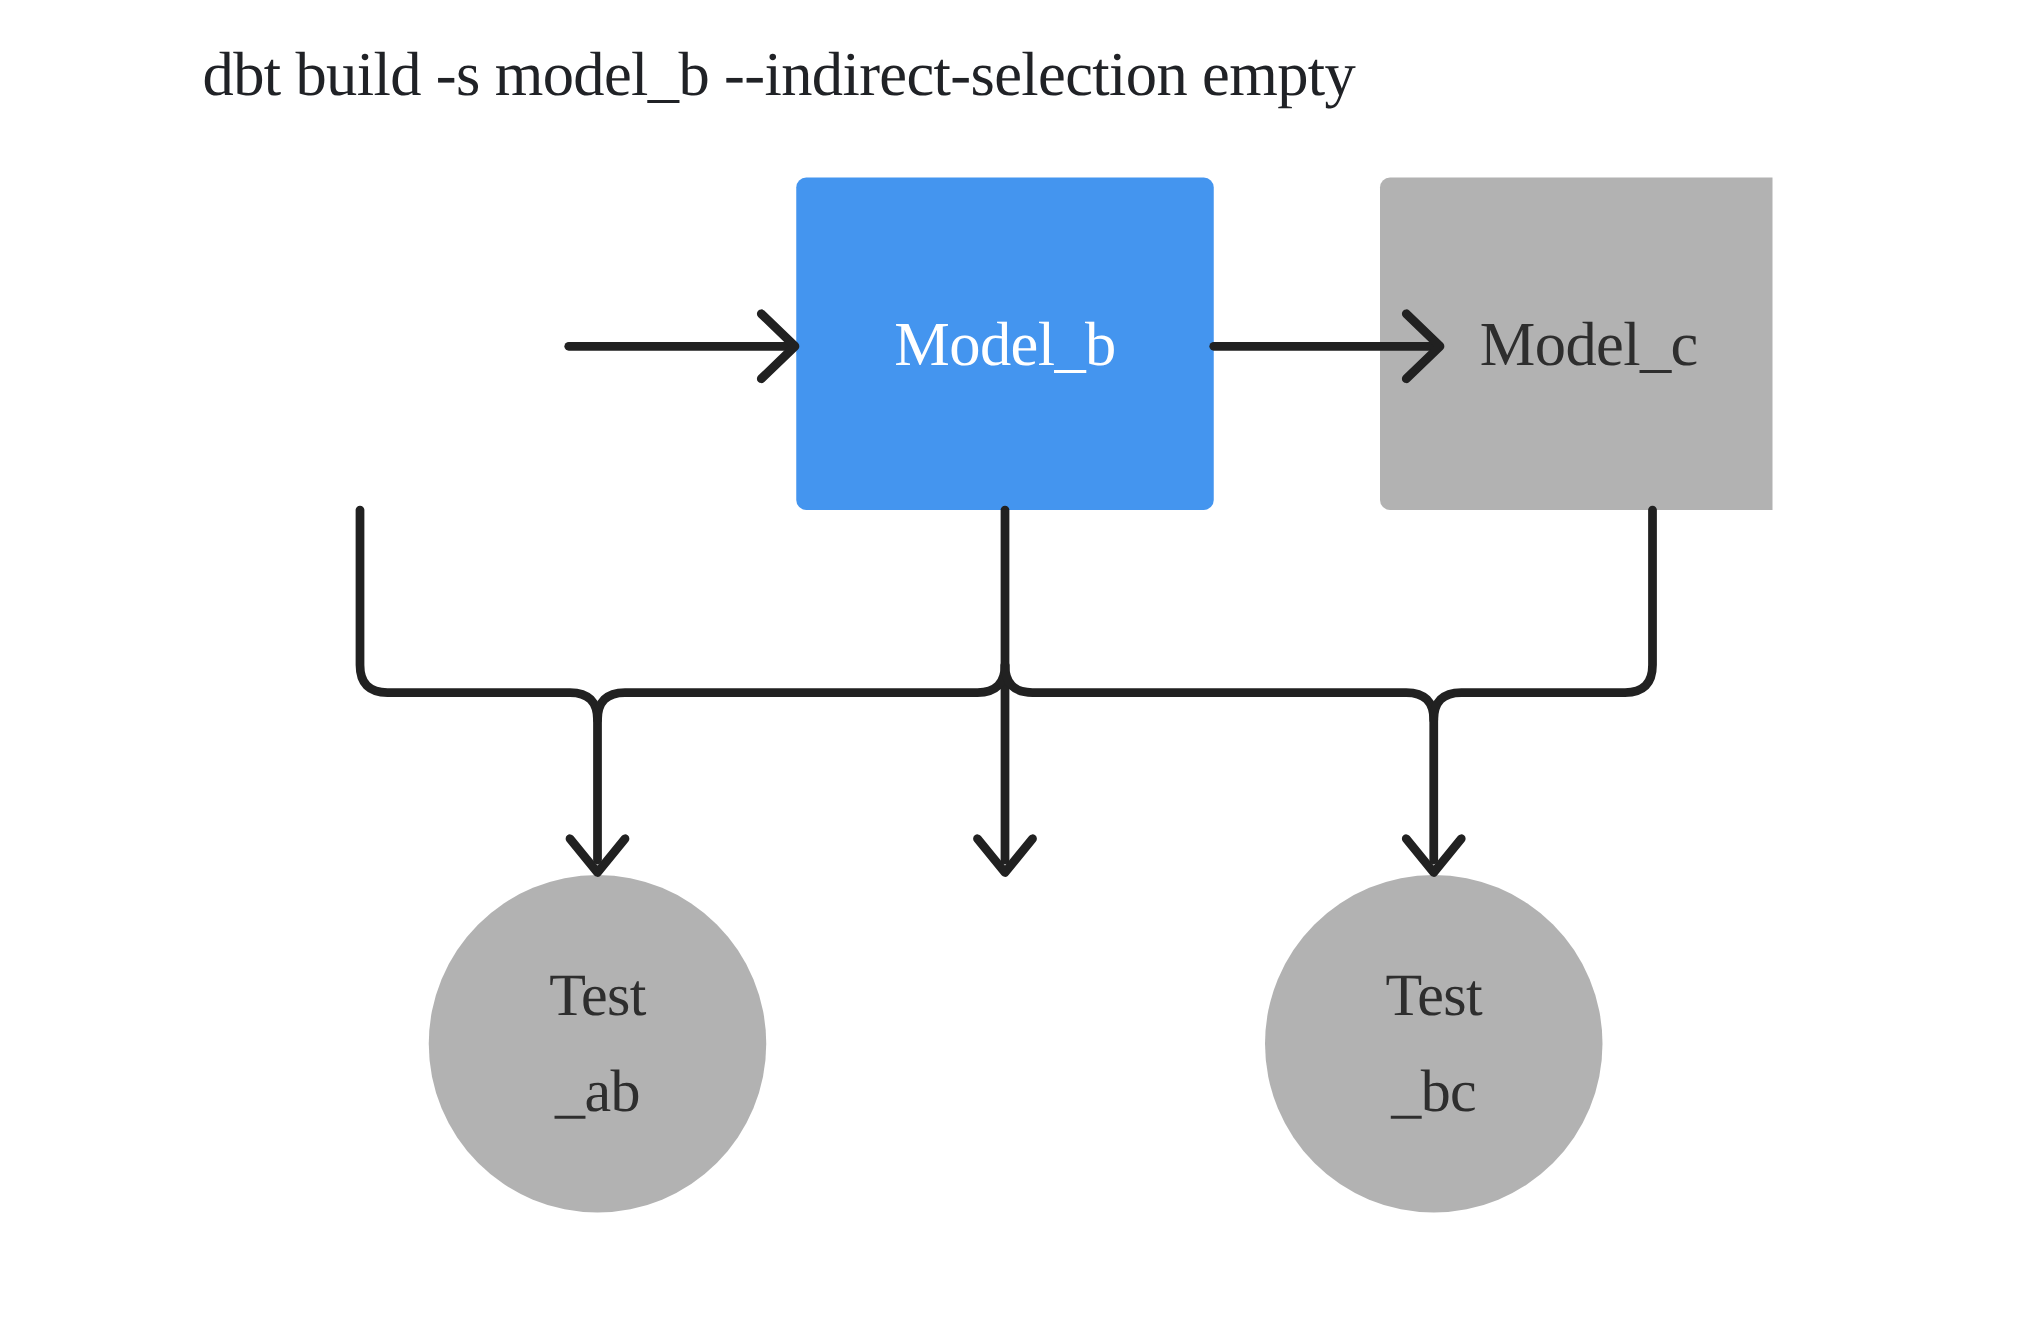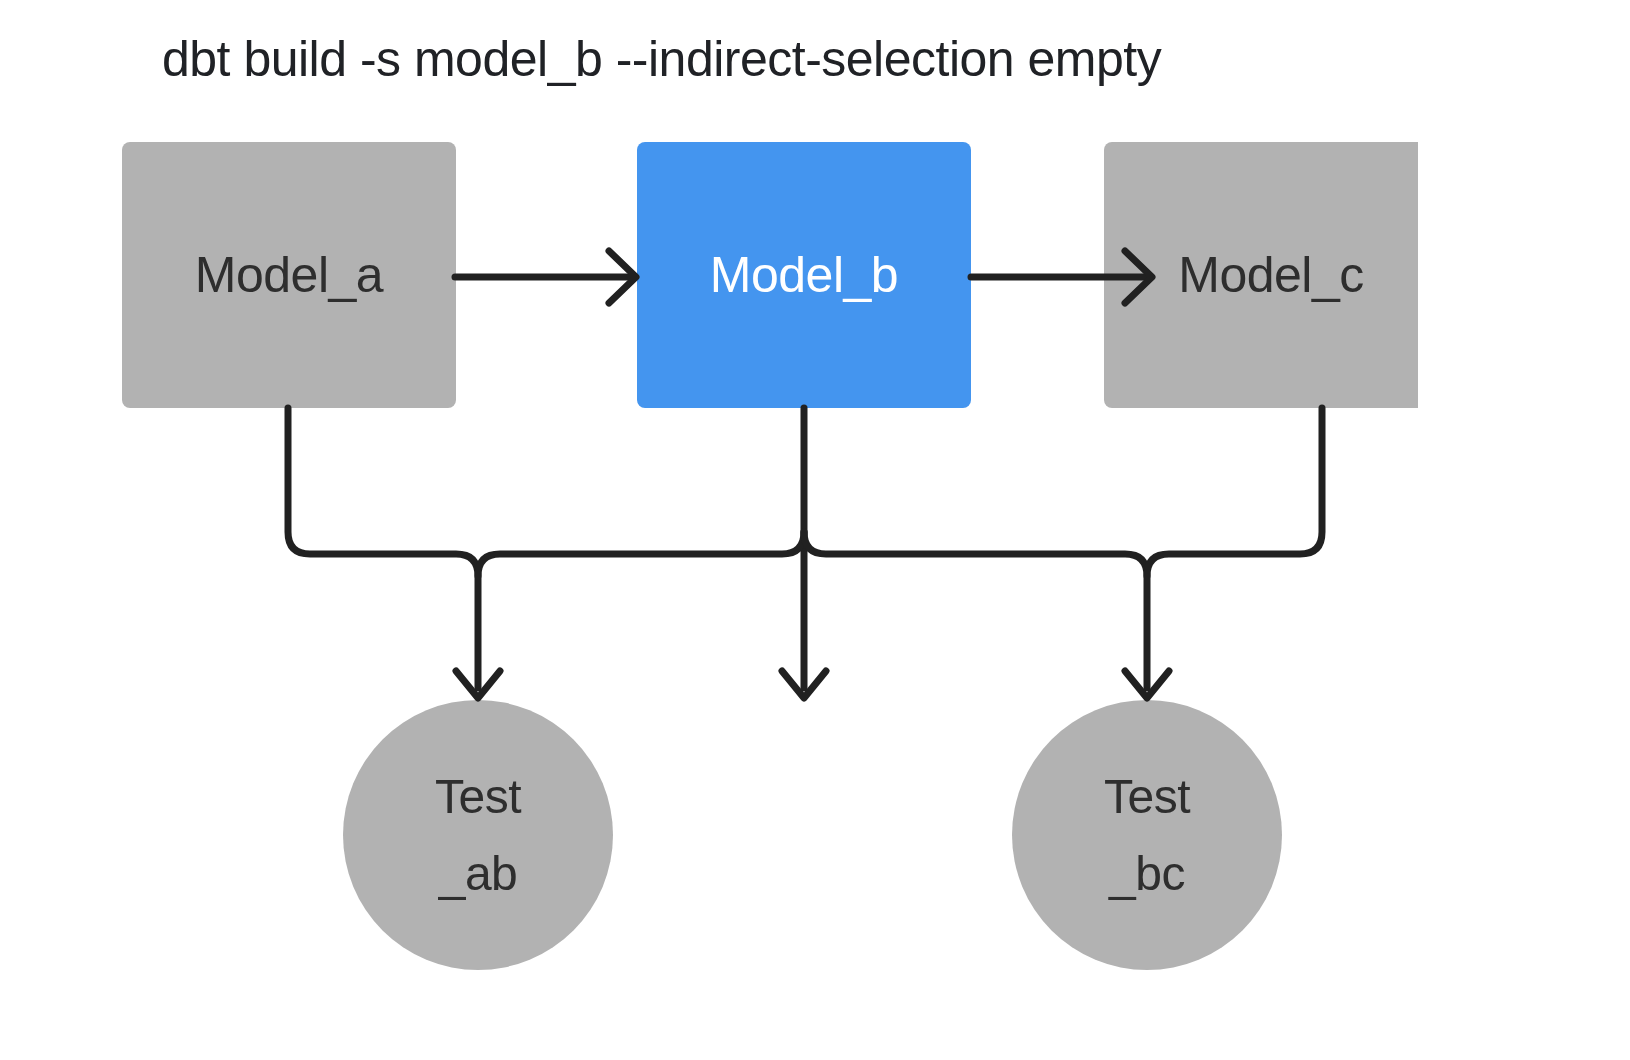--- a/index.html
+++ b/index.html
@@ -7,20 +7,21 @@
     padding: 0;
     background: #ffffff;
     font-family: "Liberation Sans", "DejaVu Sans", sans-serif;
   }
   .canvas {
     position: relative;
     width: 1418px;
     height: 1060px;
     background: var(--bg, #ffffff);
     overflow: hidden;
+    font-family: Liberation Serif, serif;
   }
   .title {
     position: absolute;
     left: 162px;
     top: 30px;
     font-size: 50px;
     font-weight: 500;
     letter-spacing: -0.5px;
     color: var(--title-text, #202226);
     white-space: nowrap;
@@ -88,23 +89,20 @@
     stroke-linejoin: round;
   }
 </style>
 </head>
 <body>
 
 <div class="canvas" style="--bg: #ffffff; --node-gray: #b2b2b2; --node-selected: #4495ef; --edge-line: #212121; --title-text: #202226; --node-text-dark: #2e2e2e; --node-text-light: #ffffff;">
 
   <div class="title">dbt build -s model_b --indirect-selection empty</div>
 
-  <div class="model model-a">
-    <span class="label">Model_a</span>
-  </div>
 
   <div class="model model-b selected">
     <span class="label">Model_b</span>
   </div>
 
   <div class="model model-c">
     <span class="label">Model_c</span>
   </div>
 
   <div class="test test-ab">

